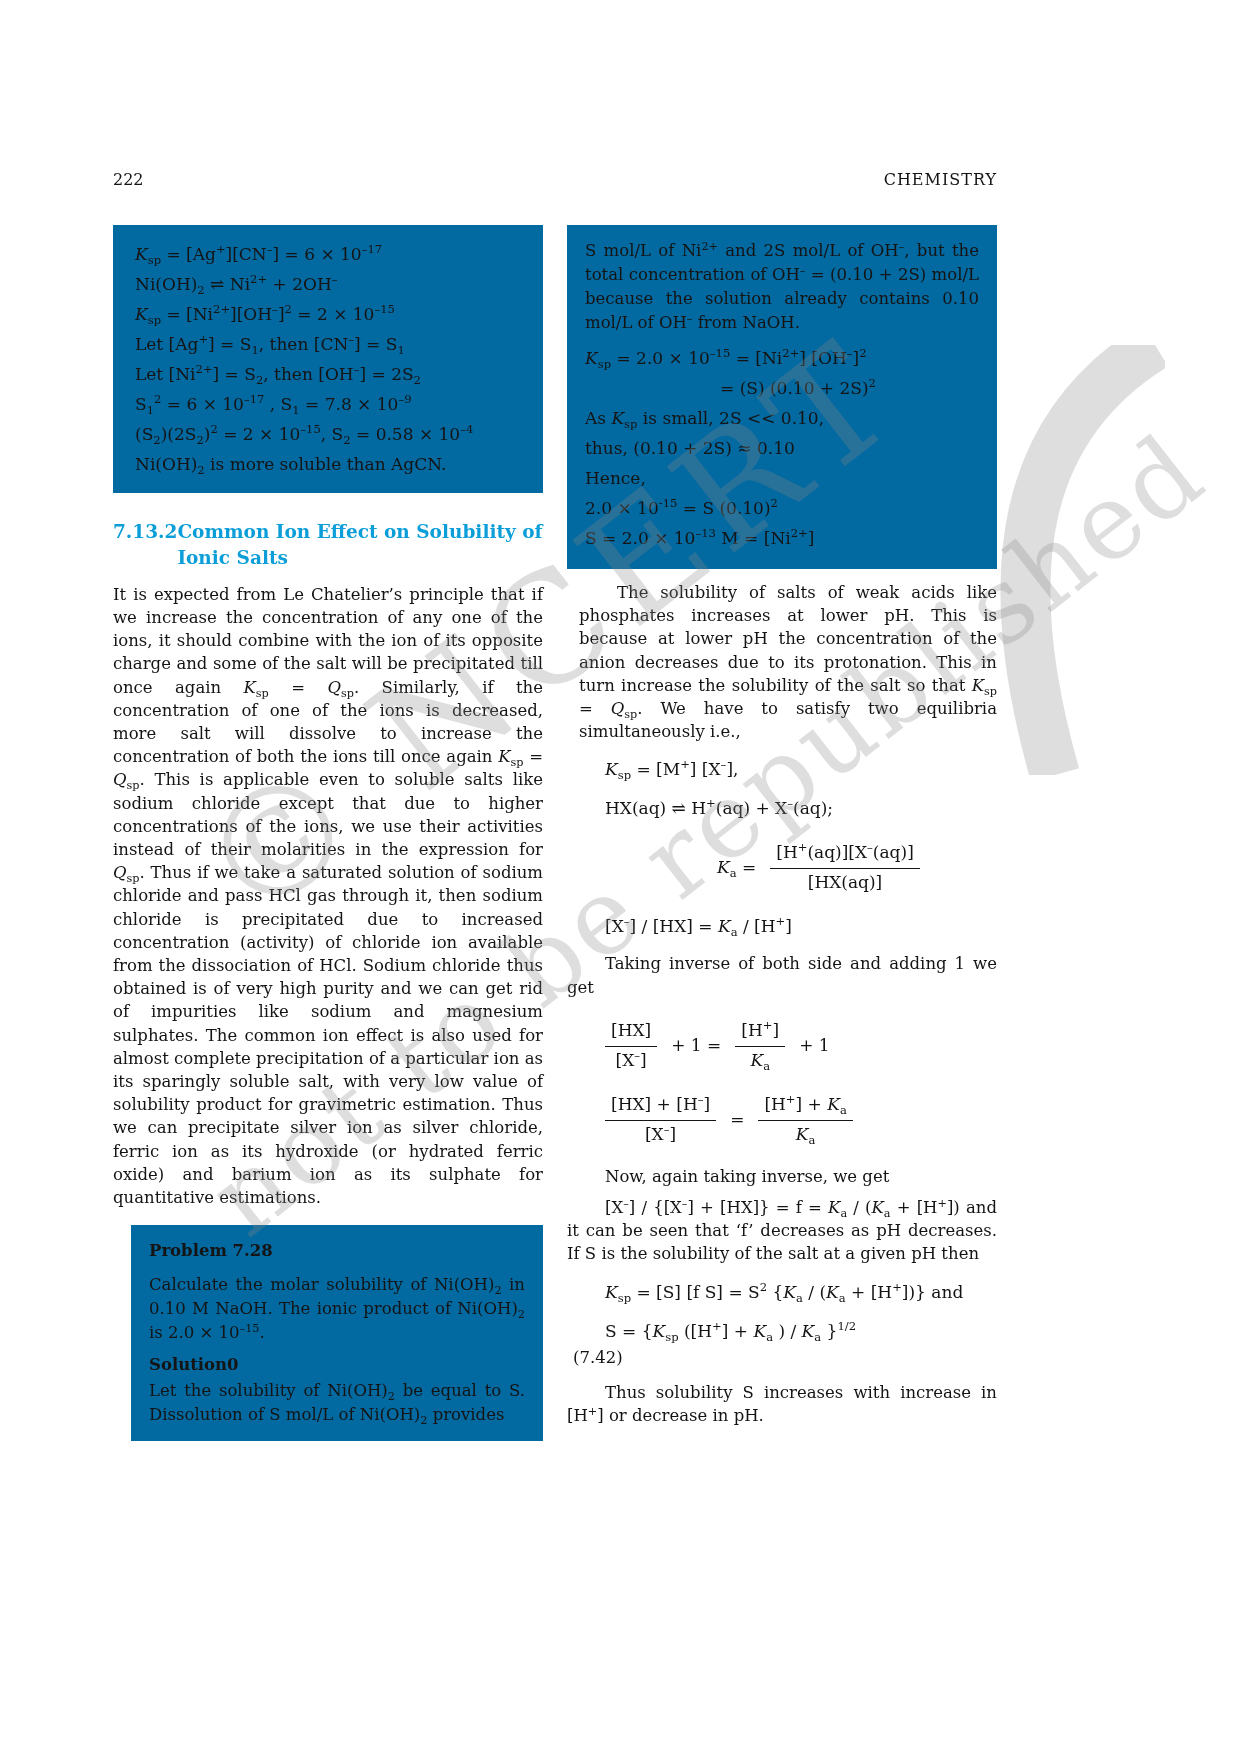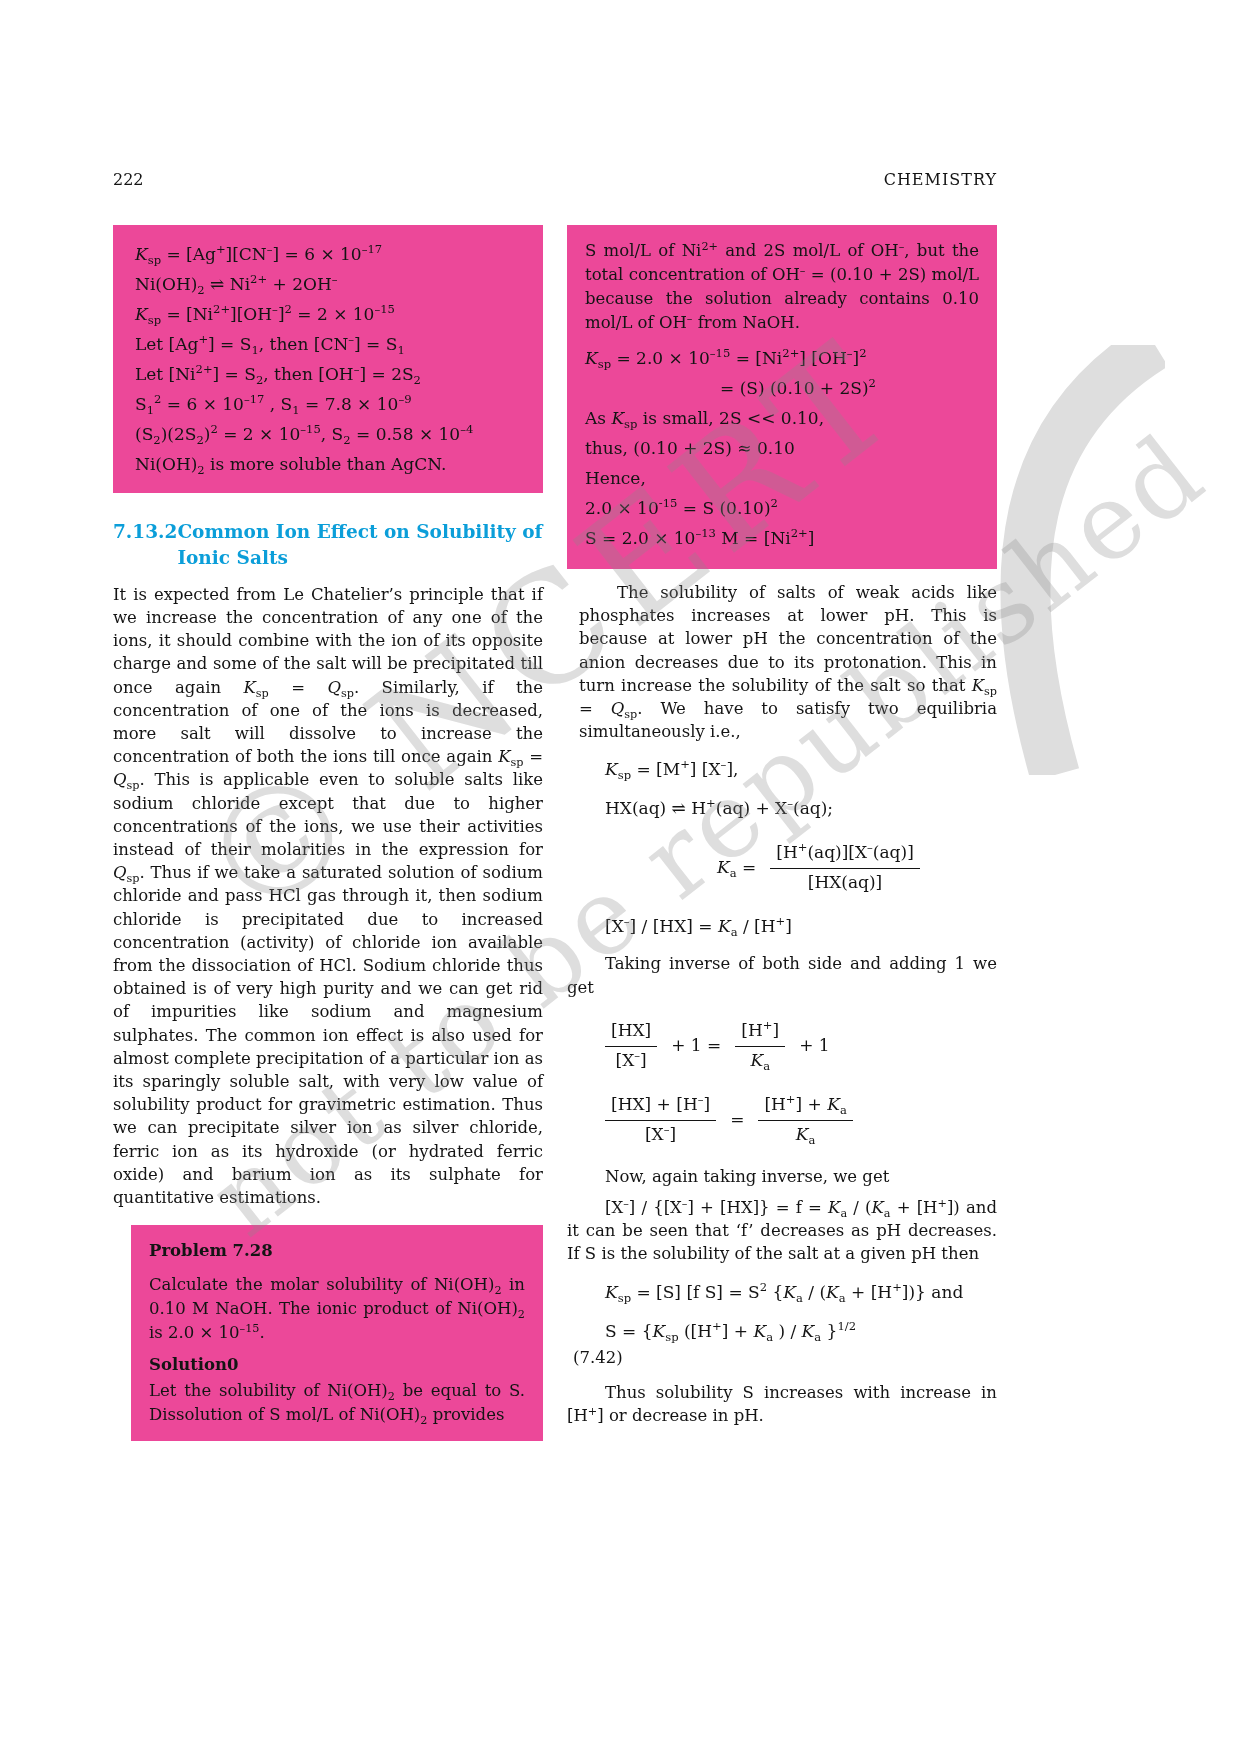--- a/index.html
+++ b/index.html
@@ -8,21 +8,21 @@
     position:relative; width:1240px; height:1755px; background:#ffffff;
     font-family:"DejaVu Serif","Liberation Serif",serif; color:#141414; overflow:hidden;
   }
   .content { position:relative; z-index:1; padding:170px 243px 0 113px; }
   .page-header { display:flex; justify-content:space-between; align-items:baseline;
     font-size:16px; margin-bottom:36px; }
   .running-head { letter-spacing:1px; }
   .columns { display:flex; gap:24px; align-items:flex-start; }
   .col { width:430px; }
 
-  .pinkbox { background:#ec4899; }
+  .pinkbox { background:#0369a1; }
   .eqbox { padding:14px 12px 14px 22px; }
   .eqline { font-size:17px; line-height:30px; white-space:normal; }
   .eqline.indented { margin-left:135px; }
 
   .section-heading { display:flex; gap:0; color:#0b9ed9; font-weight:bold;
     font-size:18.5px; line-height:1.4; margin:26px 0 12px; }
   .section-heading .sec-num { flex:0 0 auto; }
   .section-heading .sec-title { flex:1; }
 
   .body { font-size:16.5px; line-height:23.2px;margin-top:8px; }

